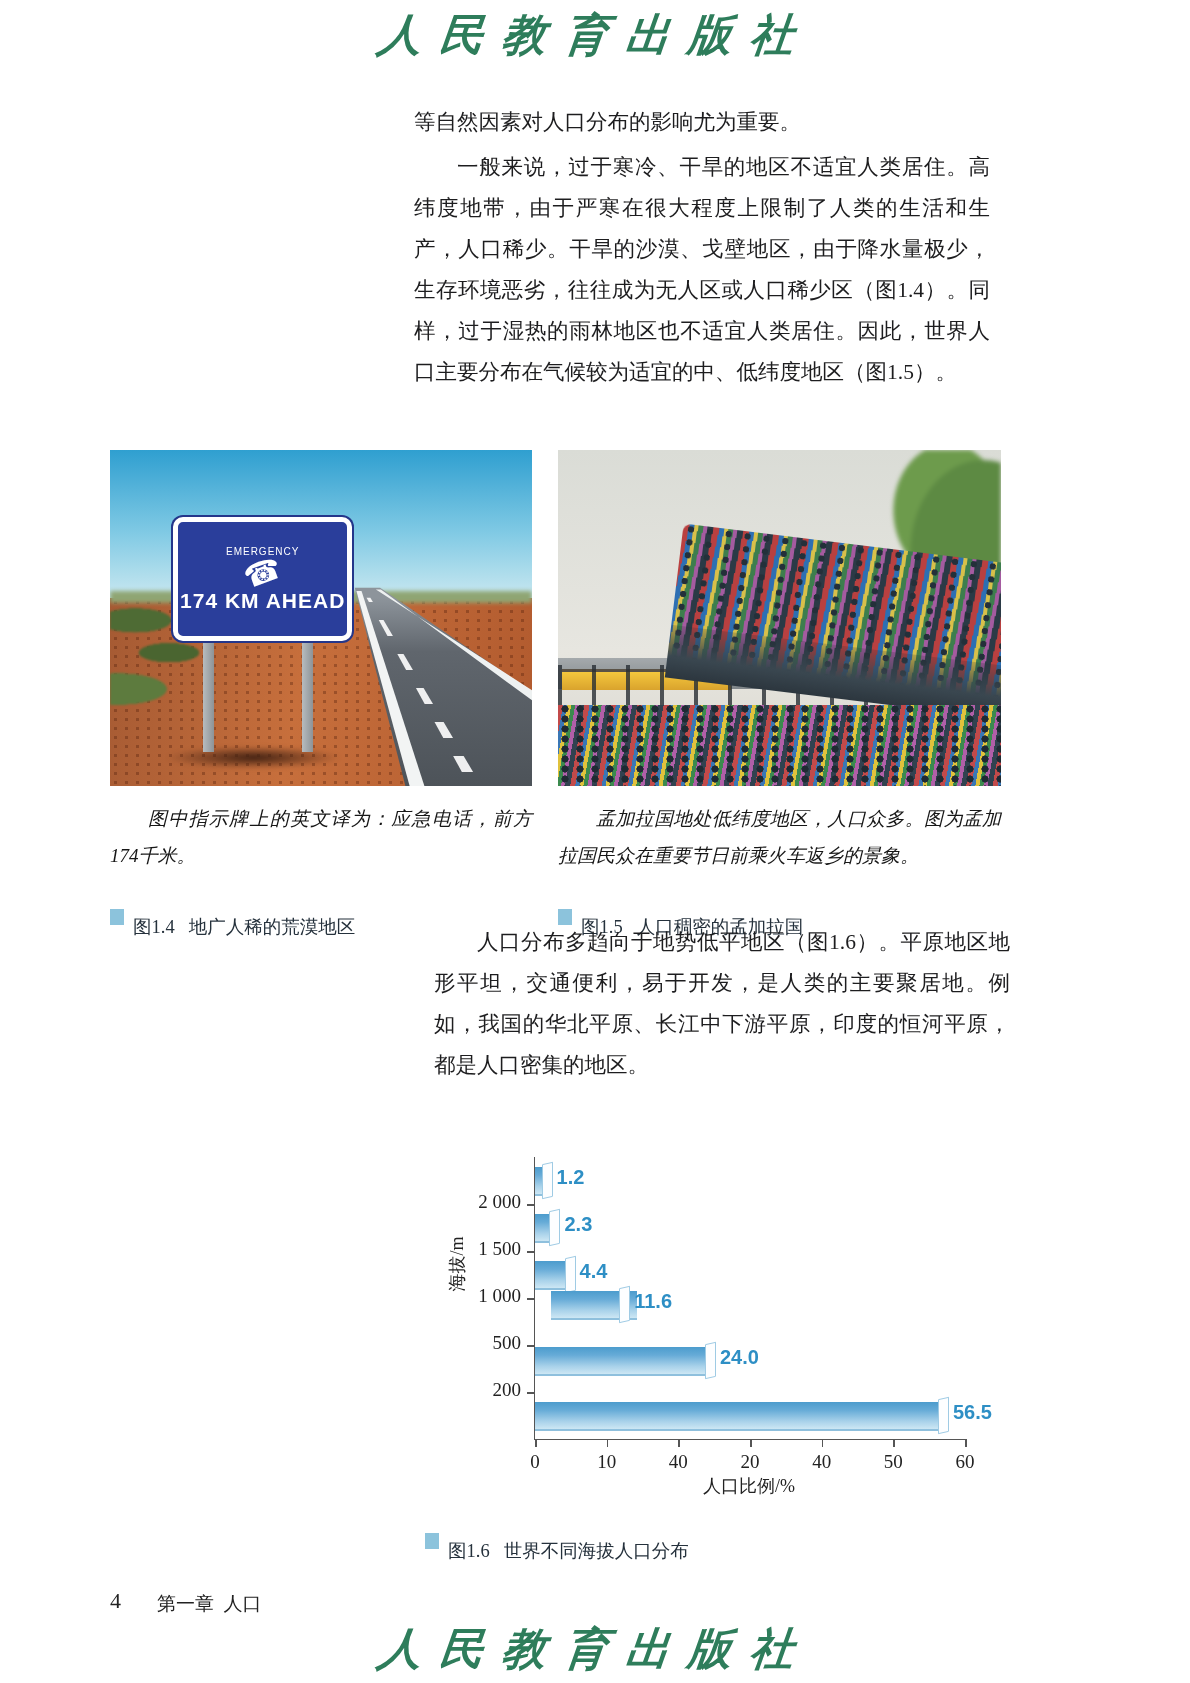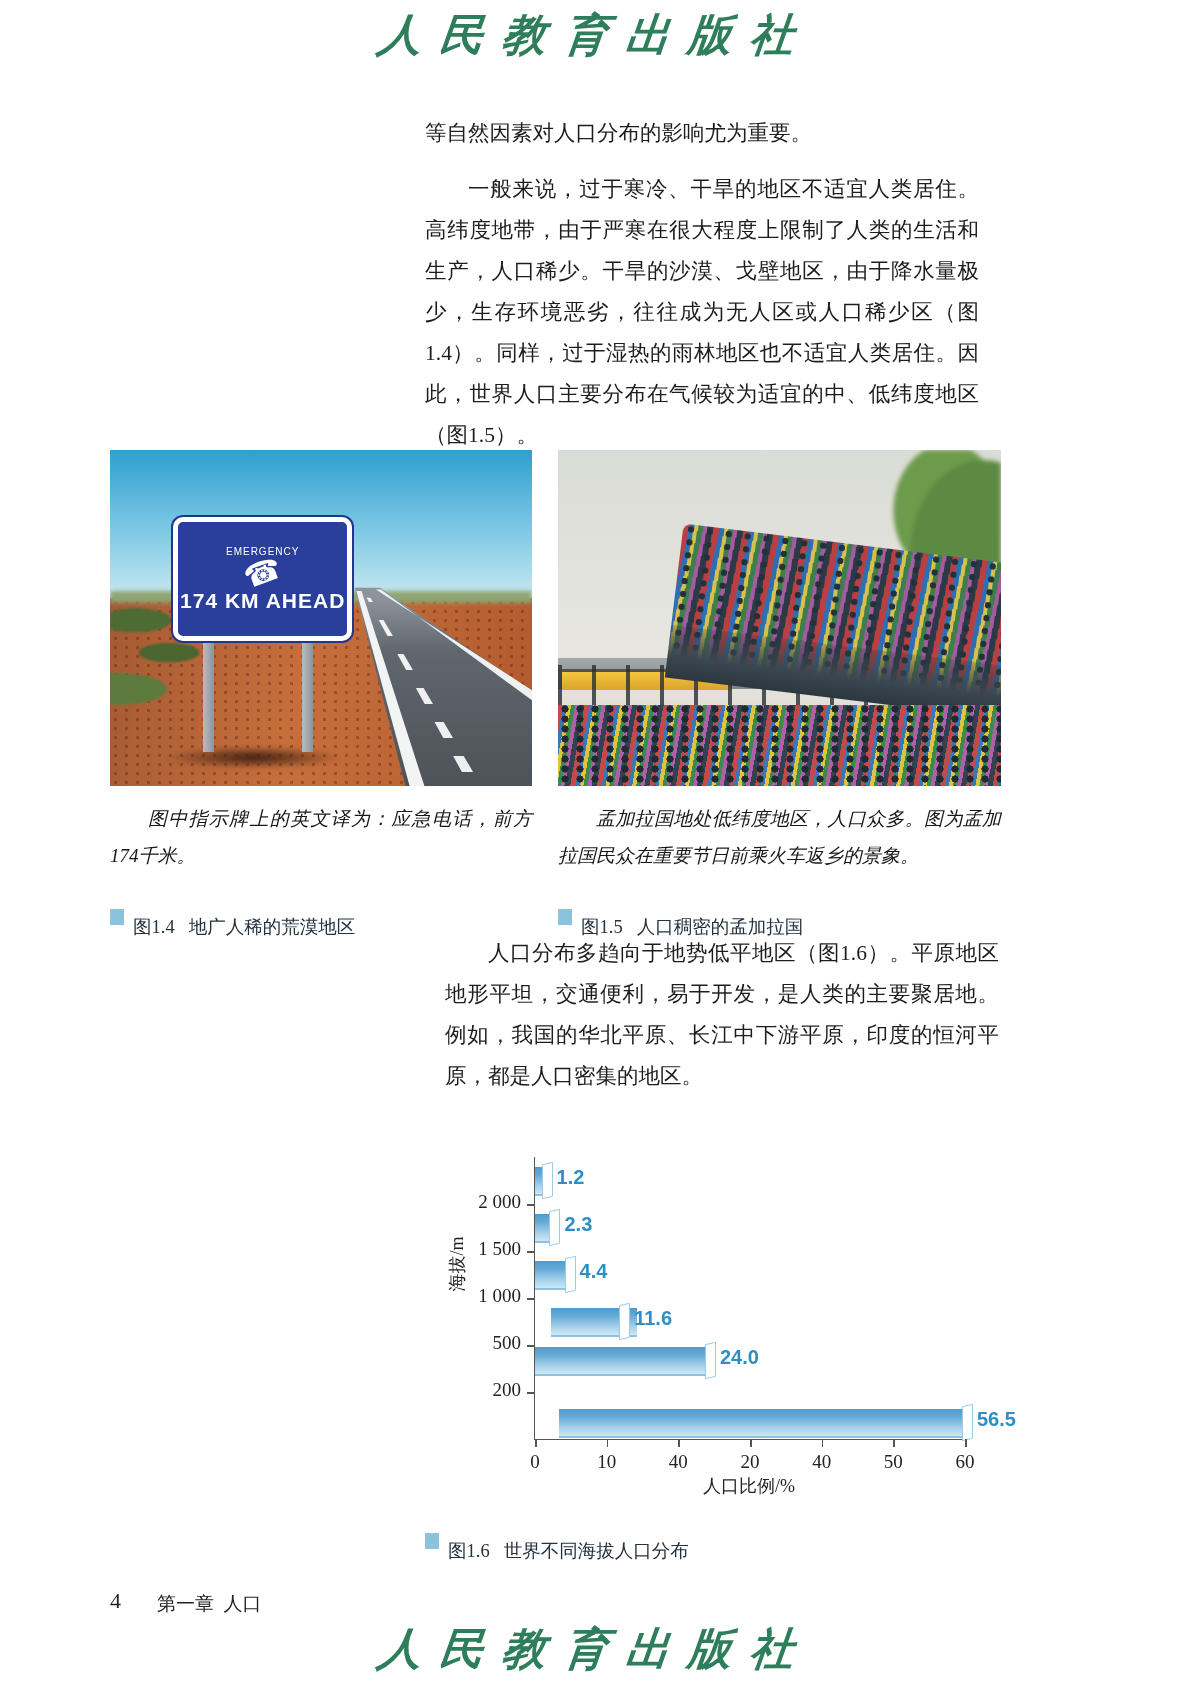--- a/index.html
+++ b/index.html
@@ -9,21 +9,21 @@
 
   
   .logo{left:0;width:1190px;text-align:center;color:#2e7d5b;
         font-family:"DejaVu Serif",serif;font-style:italic;font-weight:bold;
         font-size:44px;letter-spacing:18px;transform:skewX(-6deg);white-space:nowrap;}
   .logo-top{top:6px;}
   .logo-bottom{top:1620px;}
 
   
   .textblock{width:584px;font-size:21.5px;line-height:41px;text-align:justify;}
-  .textblock p{margin:15px;}
+  .textblock p{margin:4px;}
   .indent{text-indent:2em;}
   .text-1{left:410px;top:98px;}
   .text-2{left:430px;top:918px;}
 
   
   .figure{top:450px;}
   .fig14{left:110px;width:422px;}
   .fig15{left:558px;width:443px;}
   .photo{position:relative;height:336px;overflow:hidden;background:#a16207;}
   .caption{margin-top:14px;font-size:19px;line-height:37px;text-align:justify;
@@ -190,31 +190,31 @@
     <div class="band" style="top: 47px;">
       <div class="bar" style="width:3.833333333333333%"></div>
       <div class="fold" style="left:3.833333333333333%"></div>
       <div class="val" style="left:calc(3.833333333333333% + 13px)">2.3</div>
     </div>
     <div class="band" style="top: 94px;">
       <div class="bar" style="width:7.333333333333333%"></div>
       <div class="fold" style="left:7.333333333333333%"></div>
       <div class="val" style="left:calc(7.333333333333333% + 13px)">4.4</div>
     </div>
-    <div class="band" style="top: 141px; padding-left: 16px;">
+    <div class="band" style="top: 124px; padding-left: 16px;">
       <div class="bar" style="width:19.333333333333332%"></div>
       <div class="fold" style="left:19.333333333333332%"></div>
       <div class="val" style="left:calc(19.333333333333332% + 13px)">11.6</div>
     </div>
     <div class="band" style="top: 180px; text-decoration: underline;">
       <div class="bar" style="width:40%"></div>
       <div class="fold" style="left:40%"></div>
       <div class="val" style="left:calc(40% + 13px)">24.0</div>
     </div>
-    <div class="band" style="top: 242px; margin-left: 24px;">
+    <div class="band" style="top: 235px;">
       <div class="bar" style="width:94.16666666666667%"></div>
       <div class="fold" style="left:94.16666666666667%"></div>
       <div class="val" style="left:calc(94.16666666666667% + 13px)">56.5</div>
     </div>
     <div class="ytick" style="top:47px"></div>
     <div class="ylab" style="top:34px">2 000</div>
     <div class="ytick" style="top:94px"></div>
     <div class="ylab" style="top:81px">1 500</div>
     <div class="ytick" style="top:141px"></div>
     <div class="ylab" style="top:128px">1 000</div>

